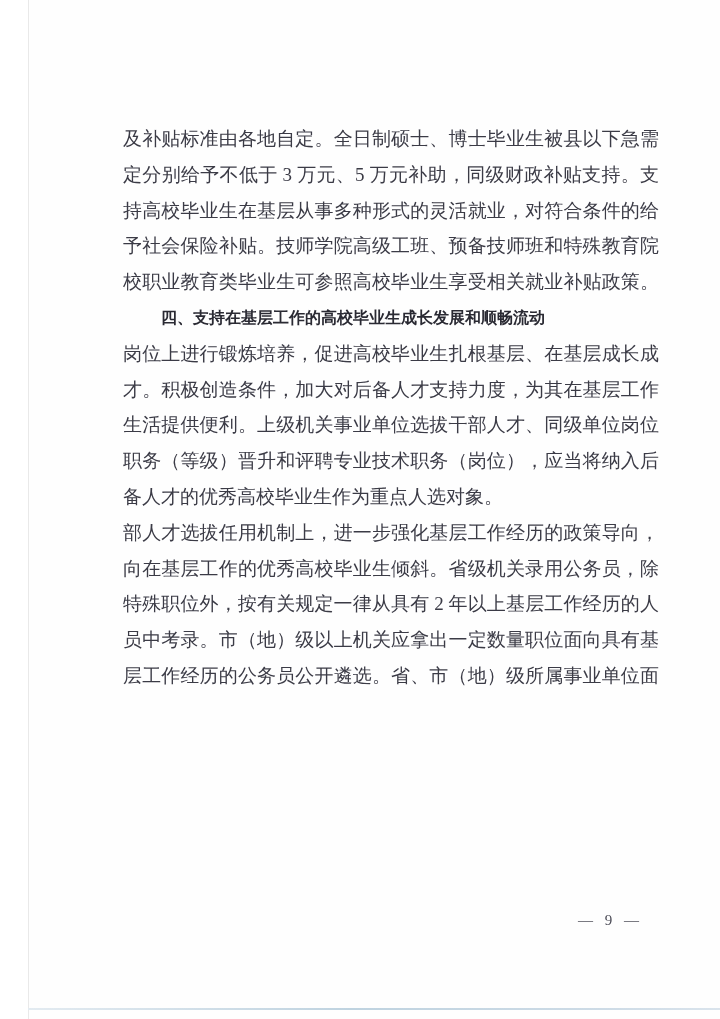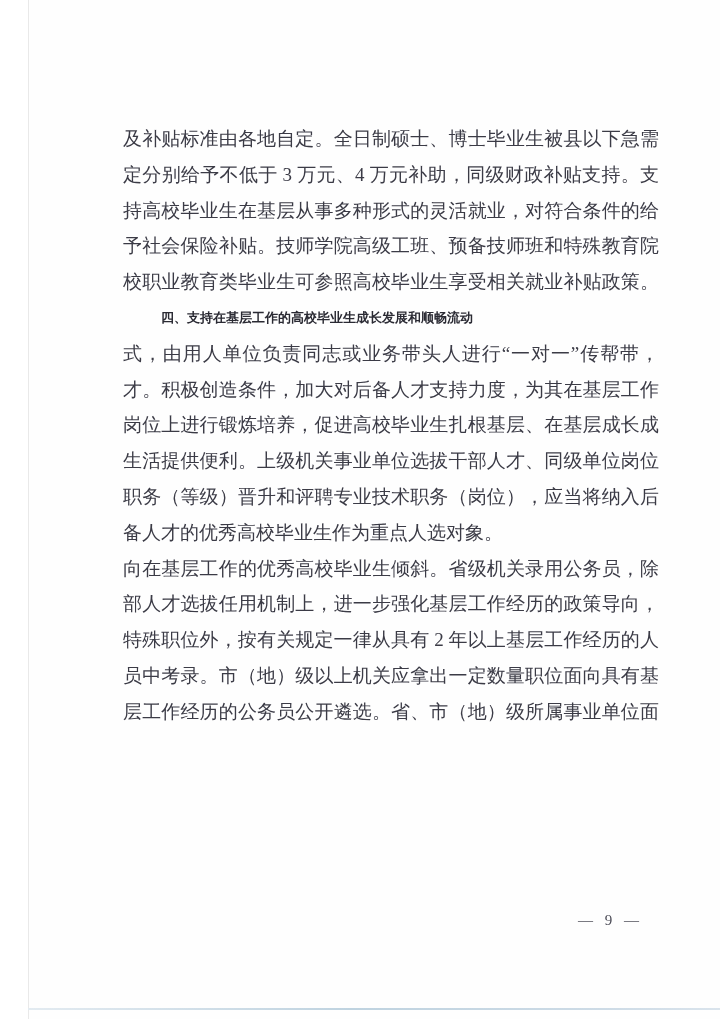--- a/index.html
+++ b/index.html
@@ -53,21 +53,21 @@
     text-align: center;
     text-align-last: left;
   }
   .ind {
     padding-left: 38px;
   }
   .hd {
     padding-left: 38px;
     font-family: "Liberation Sans", sans-serif;
     font-weight: 700;
-    font-size: 13px;
+    font-size: 16px;
     color: #2a2a33;
     text-align: left;
     text-align-last: left;
   }
   .pageno {
     position: absolute;
     top: 908px;
     left: 550px;
     font-size: 15px;
     line-height: 24px;
@@ -77,33 +77,32 @@
   }
 </style>
 </head>
 <body>
 
 <div class="page">
   <div class="edge-line"></div>
 
   <div class="textblock">
     <div class="tl j">及补贴标准由各地自定。全日制硕士、博士毕业生被县以下急需</div>
-    <div class="tl j">定分别给予不低于 3 万元、4 万元补助，同级财政补贴支持。支</div>
+    <div class="tl j">定分别给予不低于 3 万元、5 万元补助，同级财政补贴支持。支</div>
     <div class="tl j">持高校毕业生在基层从事多种形式的灵活就业，对符合条件的给</div>
     <div class="tl j">予社会保险补贴。技师学院高级工班、预备技师班和特殊教育院</div>
     <div class="tl j">校职业教育类毕业生可参照高校毕业生享受相关就业补贴政策。</div>
     <div class="tl hd">四、支持在基层工作的高校毕业生成长发展和顺畅流动</div>
-    <div class="tl j">式，由用人单位负责同志或业务带头人进行“一对一”传帮带，</div>
+    <div class="tl j">岗位上进行锻炼培养，促进高校毕业生扎根基层、在基层成长成</div>
     <div class="tl j">才。积极创造条件，加大对后备人才支持力度，为其在基层工作</div>
-    <div class="tl j">岗位上进行锻炼培养，促进高校毕业生扎根基层、在基层成长成</div>
     <div class="tl j">生活提供便利。上级机关事业单位选拔干部人才、同级单位岗位</div>
     <div class="tl j">职务（等级）晋升和评聘专业技术职务（岗位），应当将纳入后</div>
     <div class="tl end">备人才的优秀高校毕业生作为重点人选对象。</div>
+    <div class="tl j">部人才选拔任用机制上，进一步强化基层工作经历的政策导向，</div>
     <div class="tl j">向在基层工作的优秀高校毕业生倾斜。省级机关录用公务员，除</div>
-    <div class="tl j">部人才选拔任用机制上，进一步强化基层工作经历的政策导向，</div>
     <div class="tl j">特殊职位外，按有关规定一律从具有 2 年以上基层工作经历的人</div>
     <div class="tl j">员中考录。市（地）级以上机关应拿出一定数量职位面向具有基</div>
     <div class="tl j">层工作经历的公务员公开遴选。省、市（地）级所属事业单位面</div>
   </div>
 
   <div class="pageno">— 9 —</div>
 
   <div class="bottom-rule"></div>
 </div>
 

